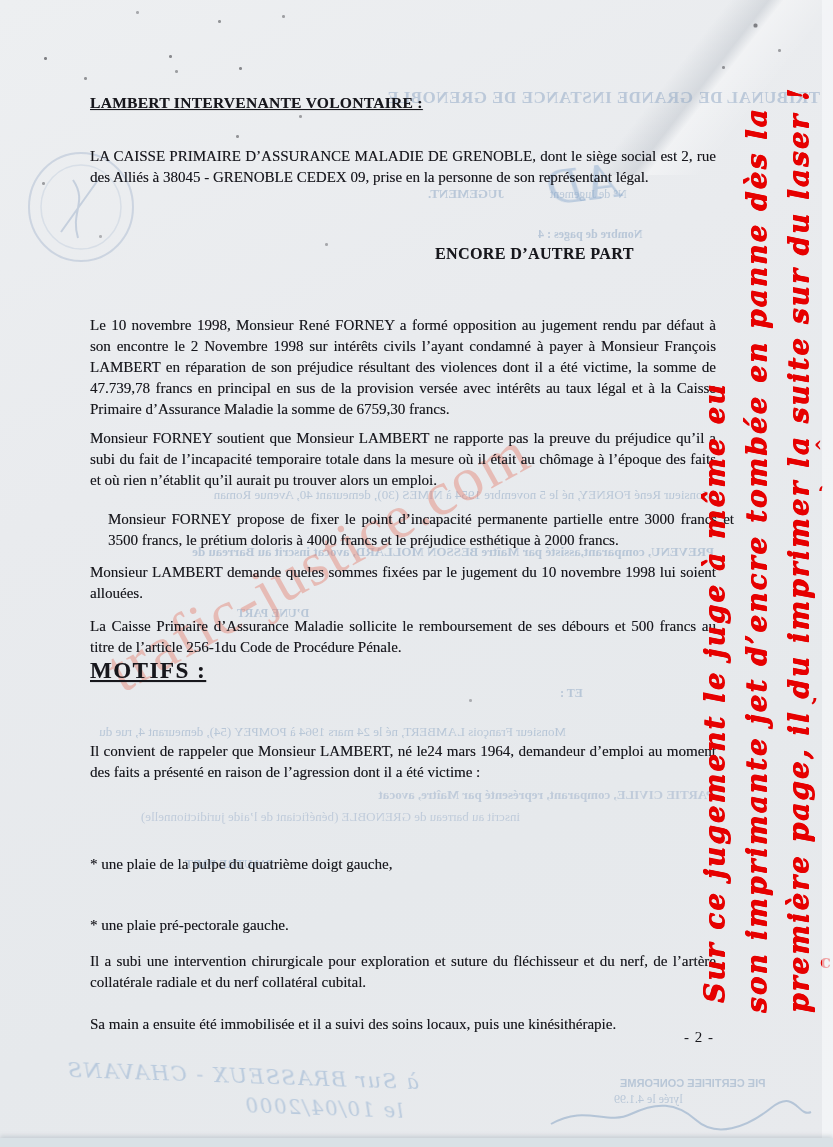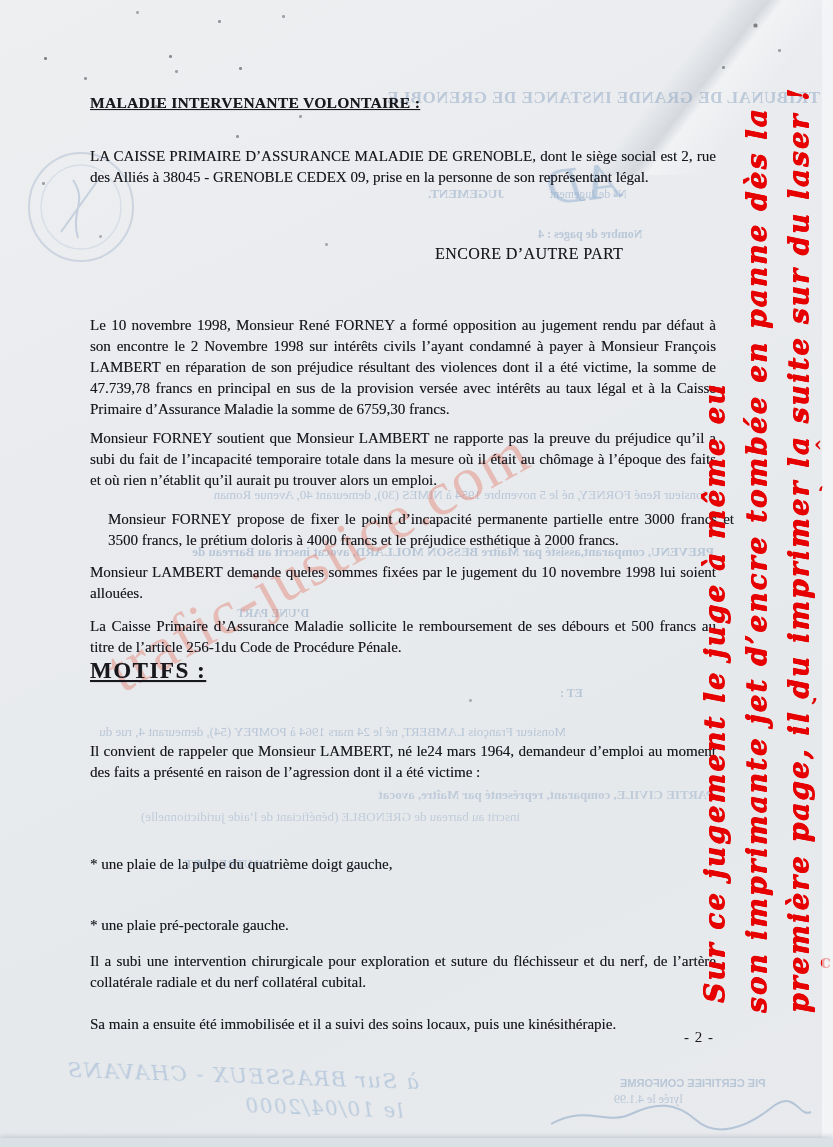--- a/index.html
+++ b/index.html
@@ -47,21 +47,21 @@
   .g-sig{position:absolute;left:546px;top:1096px;}
   .stamp{position:absolute;left:26px;top:150px;width:110px;height:114px;}
   
   .watermark{position:absolute;left:112px;top:640px;transform:rotate(-29deg);transform-origin:0 50%;
     font-size:62px;letter-spacing:2px;color:rgba(226,122,104,.42);white-space:nowrap;font-family:"Liberation Serif",serif;}
   
   .txt{position:absolute;left:90px;width:626px;font-size:15px;line-height:21px;text-align:justify;
     text-shadow:.2px .2px 0 rgba(20,20,30,.45);}
   .h1{top:92px;font-weight:bold;text-decoration:underline;font-size:15.5px;letter-spacing:.3px;text-align:left;}
   .p-cpam{top:146px;}
-  .h2{top:243px;left:435px;width:300px;font-weight:normal;font-size:16px;letter-spacing:.4px;text-align:left;}
+  .h2{top:243px;left:435px;width:300px;font-weight:bold;font-size:16px;letter-spacing:.4px;text-align:left;}
   .p-opp{top:315px;}
   .p-sout{top:428px;}
   .p-prop{top:509px;margin-left:18px;}
   .p-dem{top:562px;}
   .p-caisse{top:616px;}
   .h3{top:660px;font-weight:bold;text-decoration:underline;font-size:23px;letter-spacing:1.5px;text-align:left;}
   .p-rappel{top:741px;}
   .b1{top:797px;}
   .b2{top:854px;}
   .b3{top:884px;}
@@ -110,21 +110,21 @@
     <path d="M5,28 C40,8 60,30 85,18 S130,6 150,24 S200,32 225,12 S252,22 265,16" fill="none" stroke="rgba(110,145,185,.42)" stroke-width="2"></path>
   </svg>
   <svg class="stamp" width="110" height="114">
     <ellipse cx="55" cy="57" rx="52" ry="54" fill="none" stroke="rgba(110,140,180,.25)" stroke-width="2"></ellipse>
     <ellipse cx="55" cy="57" rx="40" ry="42" fill="none" stroke="rgba(110,140,180,.15)" stroke-width="1.5"></ellipse>
     <path d="M35,82 L72,30 M52,88 C44,62 62,52 47,30" fill="none" stroke="rgba(110,140,180,.3)" stroke-width="2"></path>
   </svg>
 
   <div class="watermark">trafic-justice.com</div>
 
-  <div class="txt h1">MALADIE INTERVENANTE VOLONTAIRE :</div>
+  <div class="txt h1">LAMBERT INTERVENANTE VOLONTAIRE :</div>
   <div class="txt p-cpam">LA CAISSE PRIMAIRE D’ASSURANCE MALADIE DE GRENOBLE, dont le siège social est 2, rue des Alliés à 38045 - GRENOBLE CEDEX 09, prise en la personne de son représentant légal.</div>
   <div class="txt h2">ENCORE D’AUTRE PART</div>
   <div class="txt p-opp">Le 10 novembre 1998, Monsieur René FORNEY a formé opposition au jugement rendu par défaut à son encontre le 2 Novembre 1998 sur intérêts civils l’ayant condamné à payer à Monsieur François LAMBERT en réparation de son préjudice résultant des violences dont il a été victime, la somme de 47.739,78 francs en principal en sus de la provision versée avec intérêts au taux légal et à la Caisse Primaire d’Assurance Maladie la somme de 6759,30 francs.</div>
   <div class="txt p-sout">Monsieur FORNEY soutient que Monsieur LAMBERT ne rapporte pas la preuve du préjudice qu’il a subi du fait de l’incapacité temporaire totale dans la mesure où il était au chômage à l’époque des faits et où rien n’établit qu’il aurait pu trouver alors un emploi.</div>
   <div class="txt p-prop">Monsieur FORNEY propose de fixer le point d’incapacité permanente partielle entre 3000 francs et 3500 francs, le prétium doloris à 4000 francs et le préjudice esthétique à 2000 francs.</div>
   <div class="txt p-dem">Monsieur LAMBERT demande queles sommes fixées par le jugement du 10 novembre 1998 lui soient allouées.</div>
   <div class="txt p-caisse">La Caisse Primaire d’Assurance Maladie sollicite le remboursement de ses débours et 500 francs au titre de l’article 256-1du Code de Procédure Pénale.</div>
   <div class="txt h3">MOTIFS :</div>
   <div class="txt p-rappel">Il convient de rappeler que Monsieur LAMBERT, né le24 mars 1964, demandeur d’emploi au moment des faits a présenté en raison de l’agression dont il a été victime :</div>
   <div class="txt b2">* une plaie de la pulpe du quatrième doigt gauche,</div>

